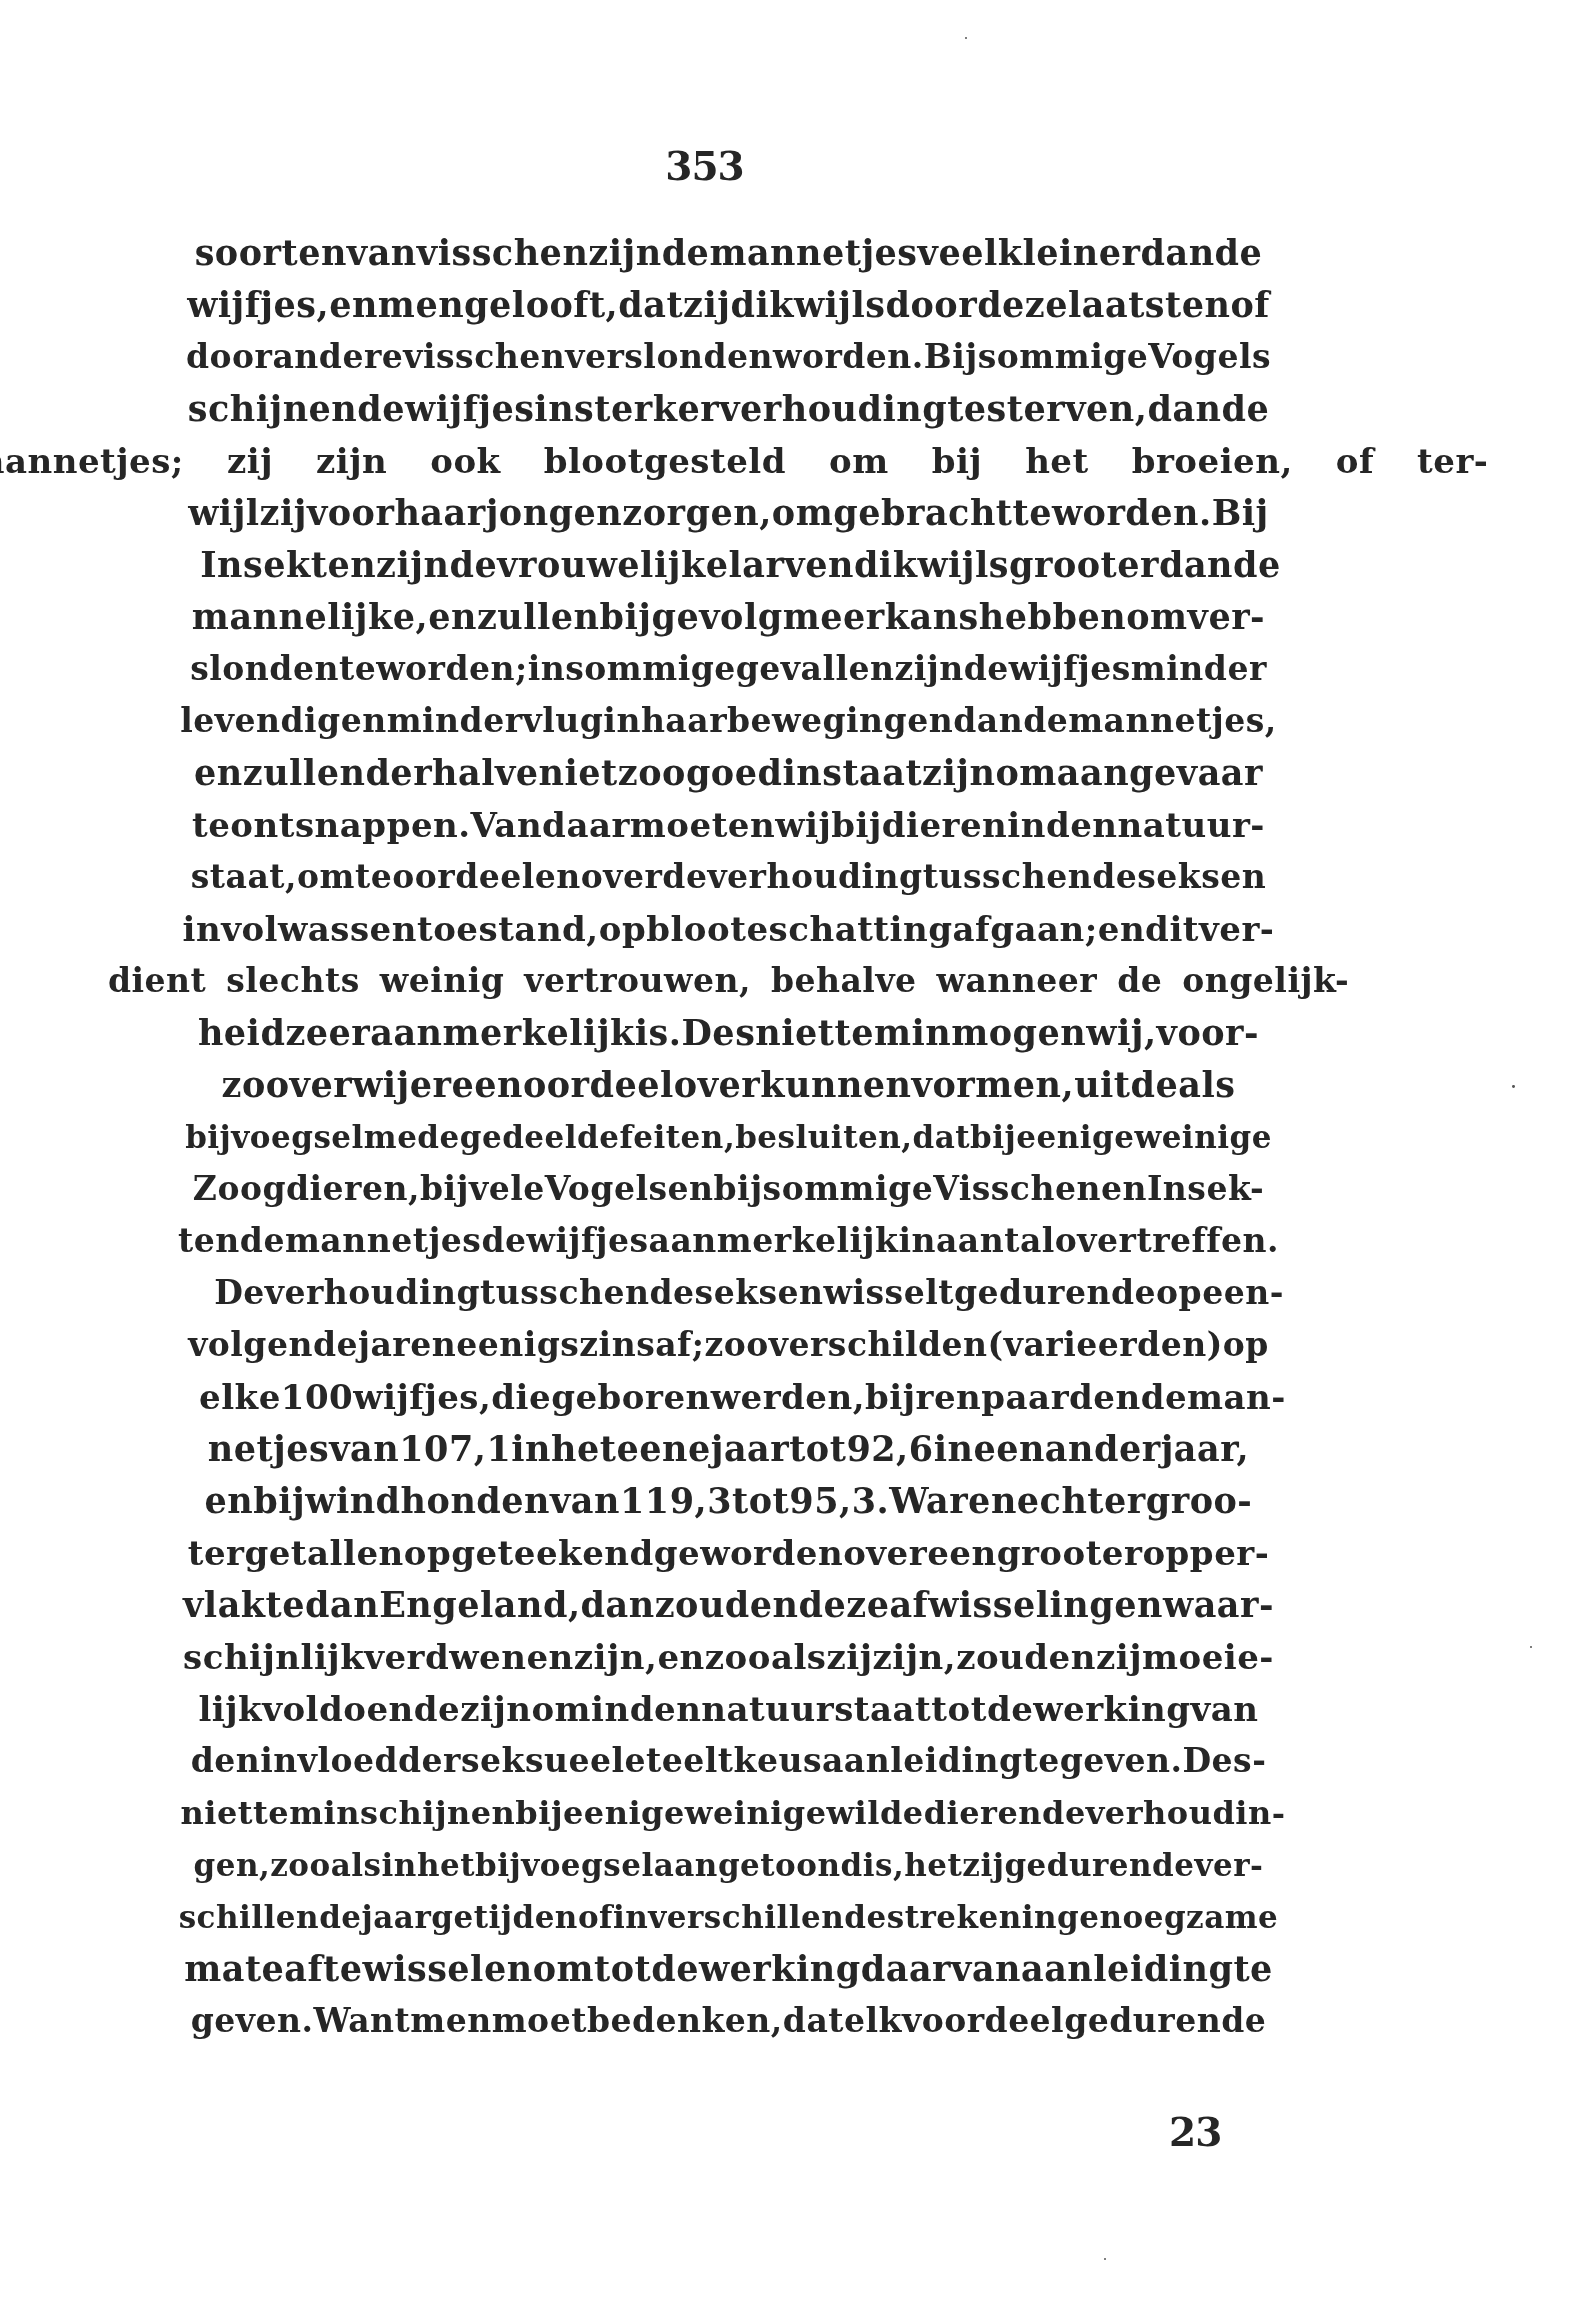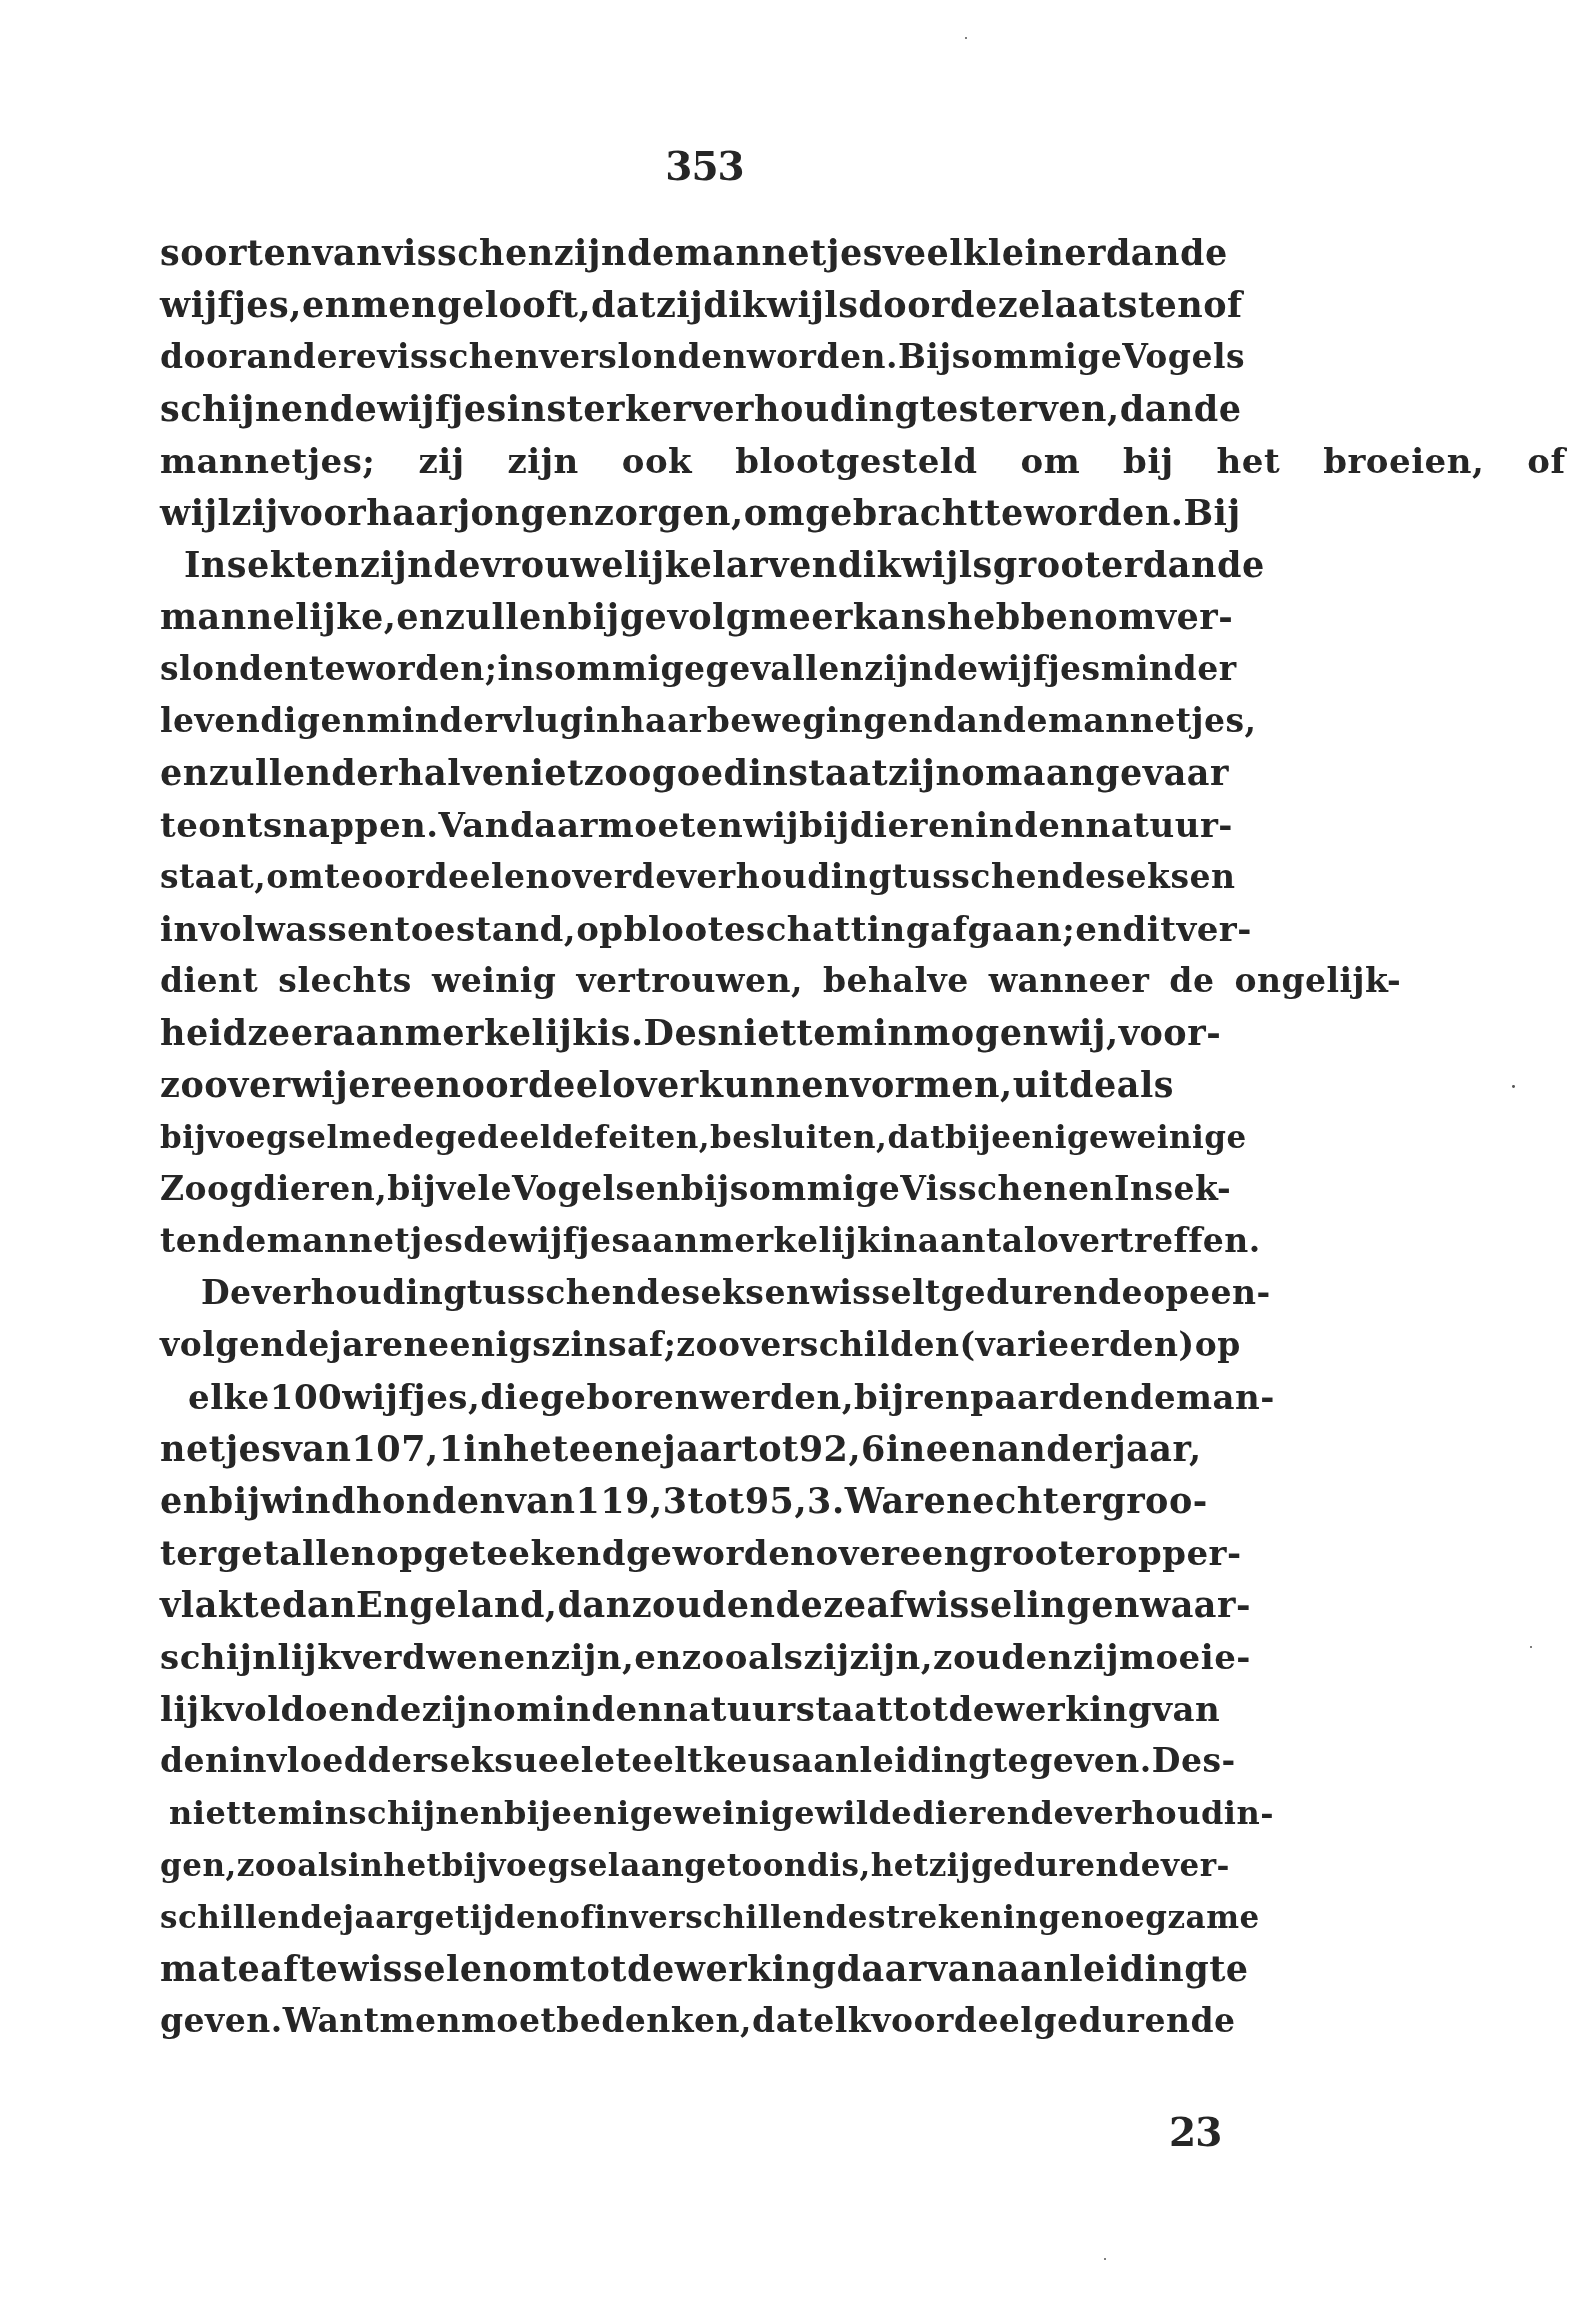--- a/index.html
+++ b/index.html
@@ -28,21 +28,21 @@
   }
   .text-block {
     position: absolute;
     left: 160px;
     top: 227px;
     width: 1137px;
   }
   .line {
     height: 52px;
     display: flex;
-    justify-content: flex-start;
+    justify-content: center;
     align-items: baseline;
     white-space: nowrap;
     font-weight: bold;
     font-size: 35px;
     line-height: 52px;
     letter-spacing: 0.5px;
   }
   .line.indent {
     padding-left: 41px;
   }

